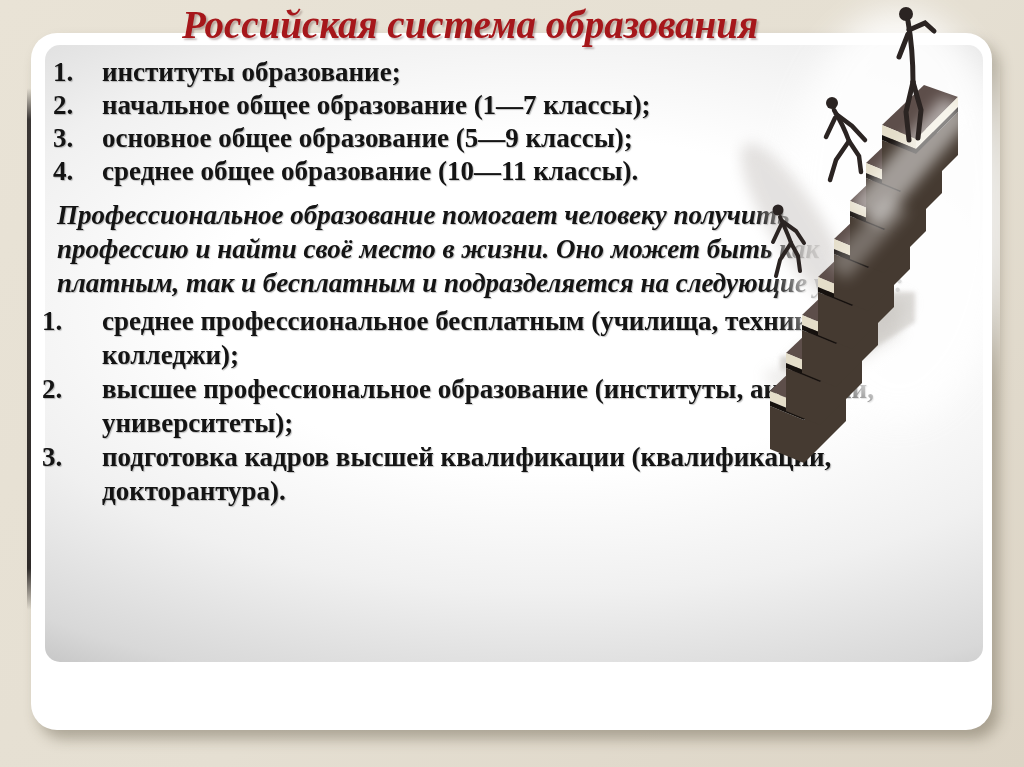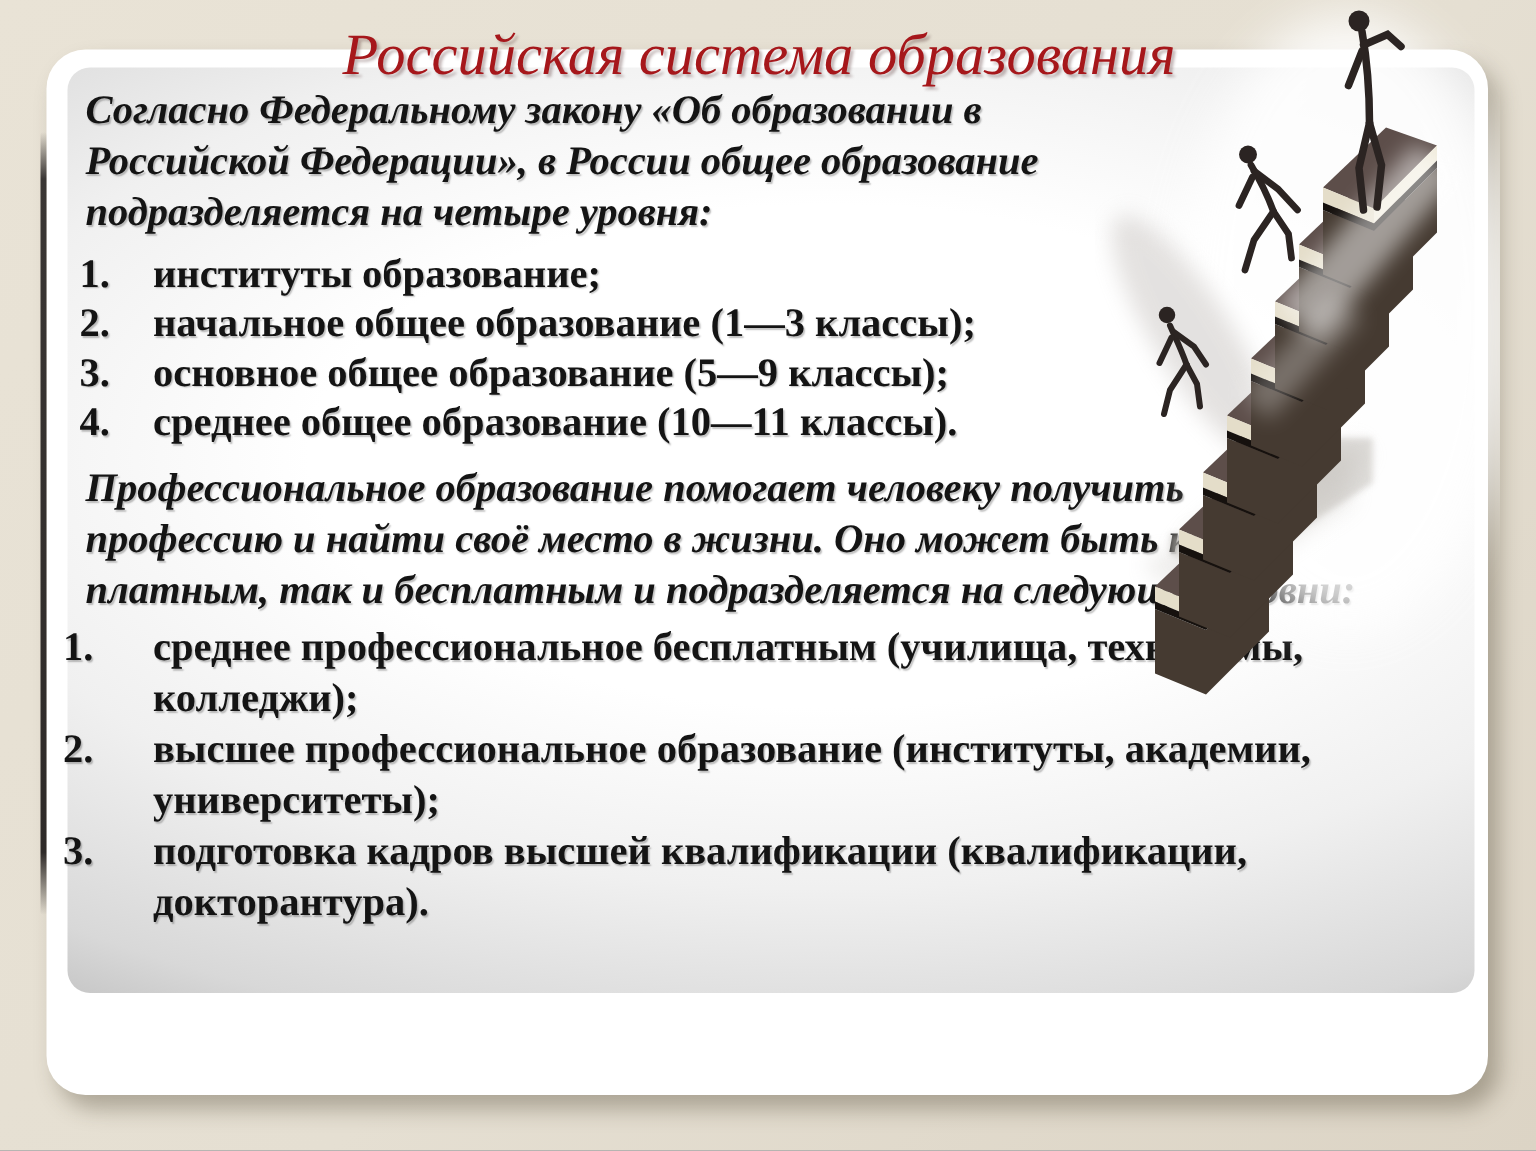--- a/index.html
+++ b/index.html
@@ -5,23 +5,23 @@
   html,body{margin:0;padding:0;background:#8a8a8a;}
   .slide{position:relative;width:1024px;height:767px;overflow:hidden;
          background:linear-gradient(135deg,#e9e3d6 0%,#e5dfd2 55%,#dcd4c5 100%);
          font-family:"Liberation Serif","DejaVu Serif",serif;}
   .card{position:absolute;left:31px;top:33px;width:961px;height:697px;background:#ffffff;
         border-radius:26px;box-shadow:7px 9px 14px rgba(70,60,40,0.35);}
   .left-rule{position:absolute;left:27px;top:88px;width:4px;height:522px;border-radius:2px;
         background:linear-gradient(180deg,rgba(40,40,40,0) 0%,#3a3634 6%,#2e2a28 92%,rgba(40,40,40,0) 100%);}
   .panel{position:absolute;left:45px;top:45px;width:938px;height:617px;border-radius:15px;
         background:radial-gradient(ellipse 115% 85% at 54% 42%,#ffffff 32%,#f0f0f0 55%,#d8d8d8 76%,#b3b3b3 91%,#949494 100%);}
-  .title{position:absolute;left:0;top:2px;width:940px;margin:12px;text-align:center;
-        font-size:39px;font-weight:normal;font-style:italic;color:#a6171b;
-        text-shadow:2px 2px 2px rgba(60,20,20,0.30);padding-left:24px;}
+  .title{position:absolute;left:0;top:2px;width:940px;margin:0;text-align:center;
+        font-size:39px;font-weight:bold;font-style:italic;color:#a6171b;
+        text-shadow:2px 2px 2px rgba(60,20,20,0.30);}
   .content{position:absolute;left:45px;top:56px;width:928px;color:#141414;
         font-size:27px;font-weight:bold;text-shadow:1px 1px 1px rgba(45,45,45,0.30);}
   .content p{white-space:pre-line;margin:0;}
   .intro{width:748px;text-align:center;line-height:34px;margin-bottom:8px !important;}
   .law{font-style:italic;line-height:34px;margin:0 0 8px 12px !important;}
   .prof{font-style:italic;line-height:34px;margin:0 0 4px 12px !important;}
   ol.list{list-style:none;margin:0;padding:0;}
   ol.list li{display:flex;}
   .list .txt{white-space:pre-line;}
   .list1{margin-bottom:10px !important;}
@@ -36,32 +36,29 @@
 <body>
 
 <div class="slide">
   <div class="card"></div>
   <div class="left-rule"></div>
   <div class="panel"></div>
 
   <h1 class="title">Российская система образования</h1>
 
   <div class="content">
-    <p class="law">Согласно Федеральному закону «Об образовании в
-Российской Федерации», в России общее образование
-подразделяется на четыре уровня:</p>
 
     <ol class="list list1">
       <li>
           <span class="num">1.</span>
           <span class="txt">институты образование;</span>
         </li>
       <li>
           <span class="num">2.</span>
-          <span class="txt">начальное общее образование (1—3 классы);</span>
+          <span class="txt">начальное общее образование (1—7 классы);</span>
         </li>
       <li>
           <span class="num">3.</span>
           <span class="txt">основное общее образование (5—9 классы);</span>
         </li>
       <li>
           <span class="num">4.</span>
           <span class="txt">среднее общее образование (10—11 классы).</span>
         </li>
     </ol>

